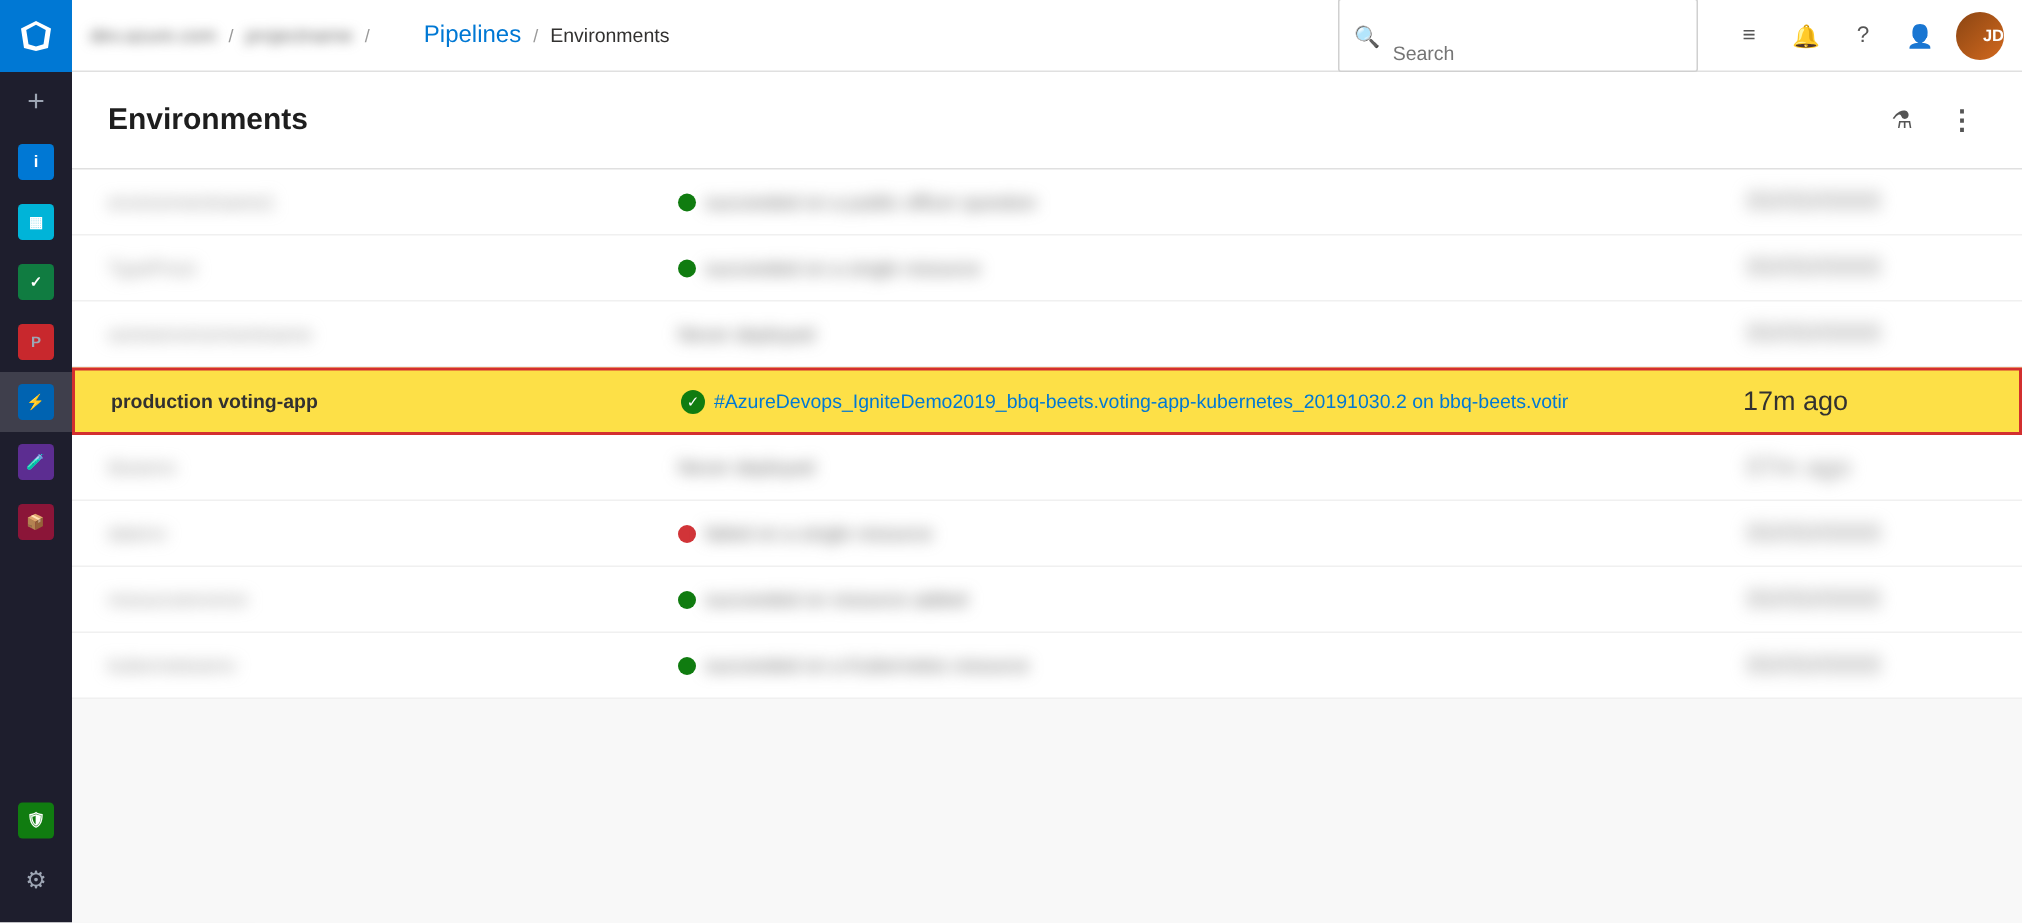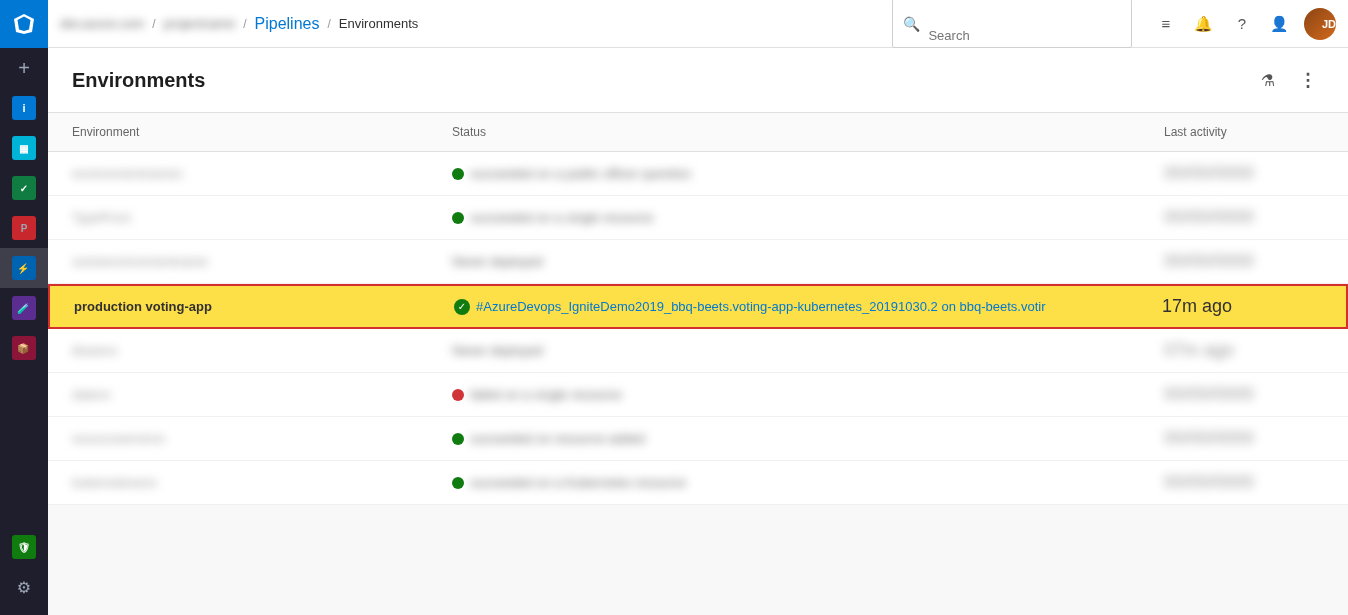--- a/index.html
+++ b/index.html
@@ -55,21 +55,21 @@
       background: white;
       border-bottom: 1px solid #e0e0e0;
       display: flex;
       align-items: center;
       padding: 0 12px;
       gap: 8px;
       flex-shrink: 0;
     }
     .breadcrumb-blurred { filter: blur(4px); color: #666; }
     .breadcrumb-sep { color: #999; font-size: 12px; }
-    .breadcrumb-link { color: #0078d4; cursor: pointer; text-decoration: none; }
+    .breadcrumb-link { color: #0078d4; cursor: pointer; text-decoration: none; margin-left: 28px; }
     .search-bar {
       margin-left: auto;
       display: flex; align-items: center;
       border: 1px solid #d0d0d0;
       border-radius: 2px;
       padding: 4px 10px;
       background: white;
       width: 240px;
       gap: 8px;
     }
@@ -271,25 +271,20 @@
         <div class="page-header-actions">
           <div class="filter-btn">
             <span>⚗</span>
           </div>
           <div class="more-btn">
             <span style="font-size:18px;font-weight:bold;">⋮</span>
           </div>
         </div>
       </div>
 
-      <div class="table-header">
-        <div class="table-header-cell">Environment</div>
-        <div class="table-header-cell">Status</div>
-        <div class="table-header-cell">Last activity</div>
-      </div>
 
       <div class="table-row">
         <div class="cell-text blurred">environmentname1</div>
         <div class="cell-status">
           <span class="status-dot status-green"></span>
           <span class="status-text-blurred">succeeded on a public officer question</span>
         </div>
         <div class="cell-activity blurred">00/00/0000</div>
       </div>
 

